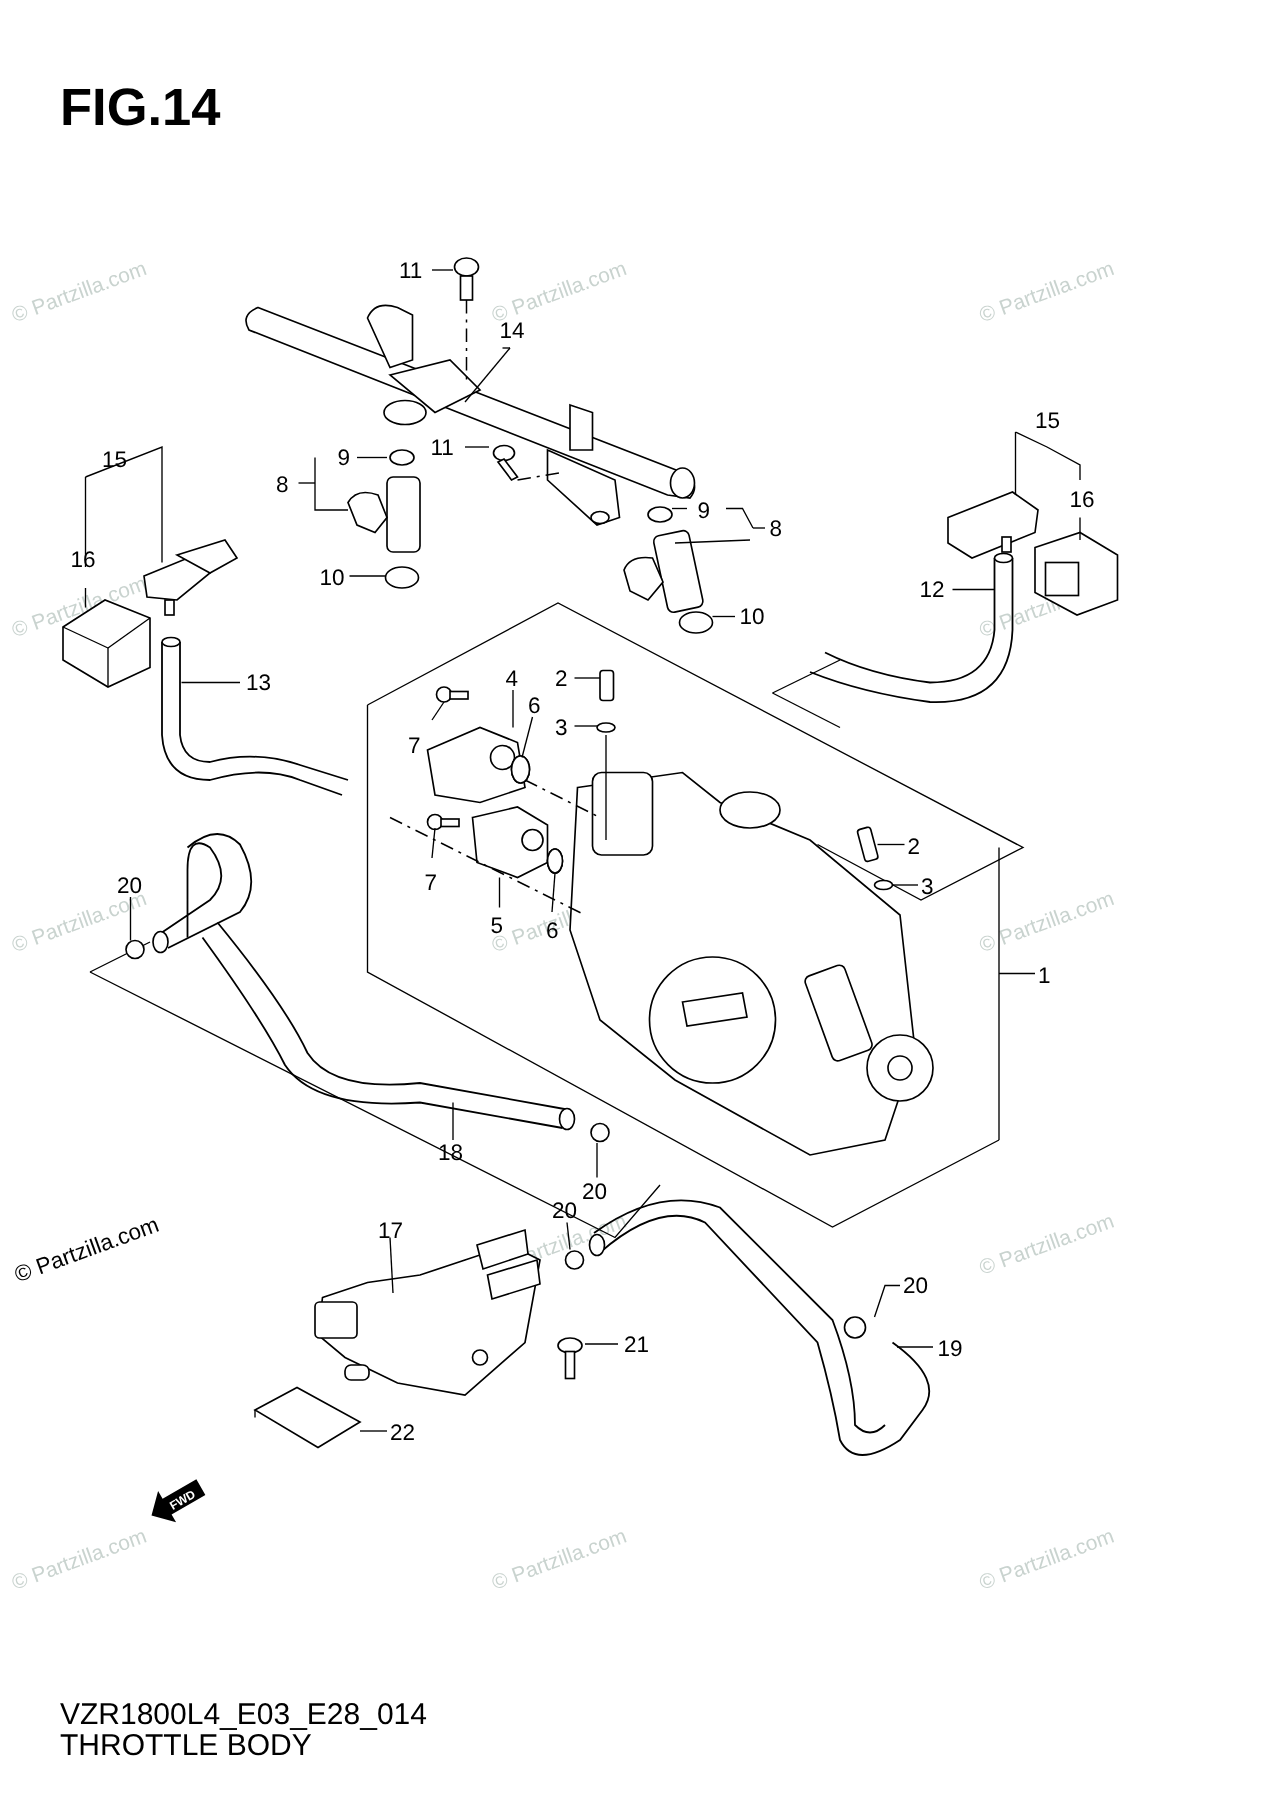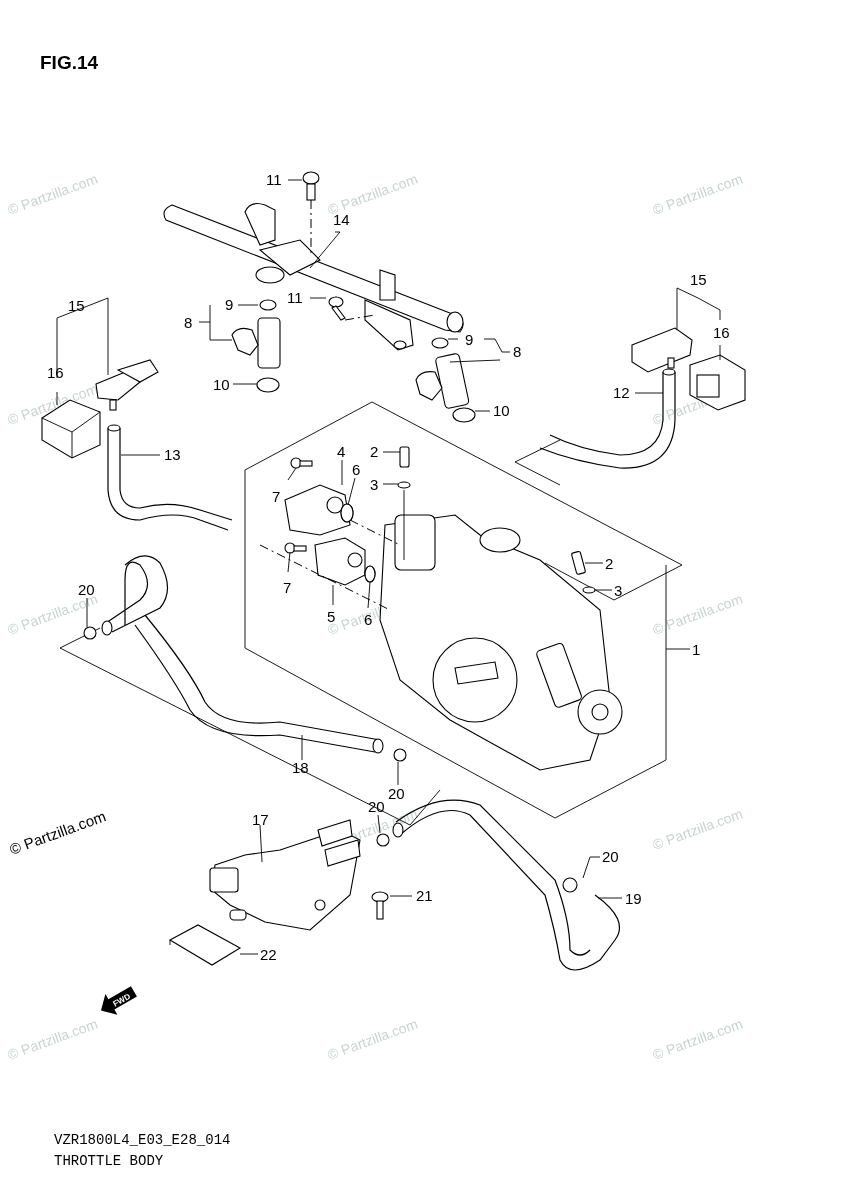--- a/index.html
+++ b/index.html
@@ -1,20 +1,20 @@
 <!DOCTYPE html>
 <html><head>
 <meta charset="utf-8">
 <style>
   html, body { margin: 0; padding: 0; background: #ffffff; }
   body { width: 848px; height: 1200px; position: relative; overflow: hidden;
          font-family: "Liberation Sans", sans-serif; color: #000; }
-  .fig-title { position: absolute; left: 40px; top: 52px; font-size: 19px; font-weight: bold;
+  .fig-title { position: absolute; left: 40px; top: 52px; font-size: 35px; font-weight: bold;
                font-family: "Liberation Sans", sans-serif; letter-spacing: 0px; }
-  .footer { position: absolute; left: 54px; font-size: 14px; font-family: Liberation Mono, monospace; }
+  .footer { position: absolute; left: 40px; font-size: 20px; font-family: Liberation Sans, sans-serif; }
   .footer.code { top: 1132px; }
   .footer.name { top: 1153px; text-align: right; }
   svg.diagram { position: absolute; left: 0; top: 0; }
   .ln { stroke: #000; stroke-width: 1.2; fill: none; }
   .ln-thin { stroke: #000; stroke-width: 0.9; fill: none; }
   .dash { stroke: #000; stroke-width: 1; fill: none; stroke-dasharray: 9 4 2 4; }
   .part { stroke: #000; stroke-width: 1.1; fill: #fff; }
   .callout { font-family: "Liberation Sans", sans-serif; font-size: 15px; fill: #000; }
   .wm { font-family: "Liberation Sans", sans-serif; font-size: 14px; fill: #c9d3cf; }
   .wm-dark { font-family: "Liberation Sans", sans-serif; font-size: 15px; fill: #000; }

